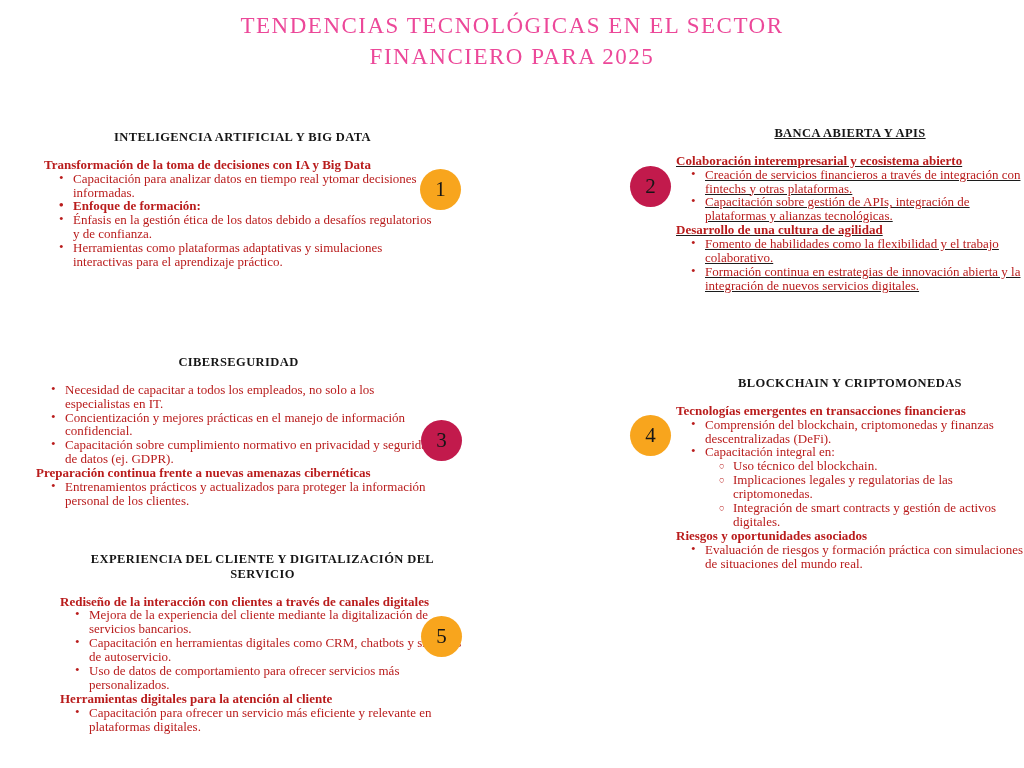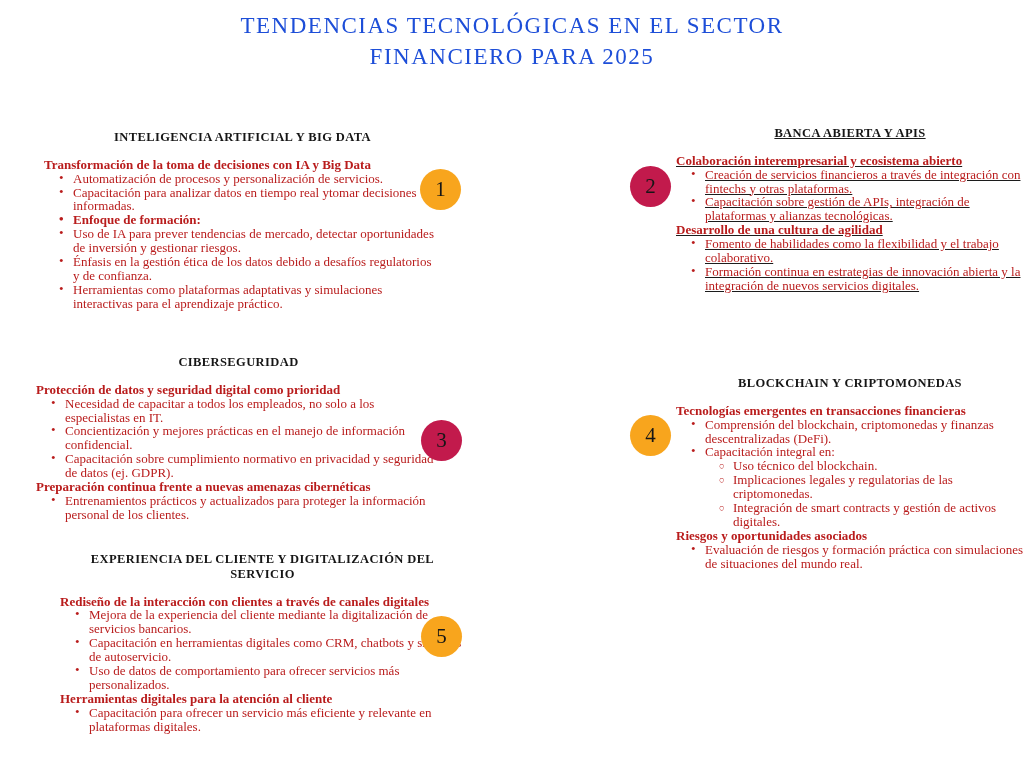--- a/index.html
+++ b/index.html
@@ -7,21 +7,21 @@
   body {
     width:1024px; height:768px;
     font-family:"Liberation Serif","DejaVu Serif",serif;
     color:#1c1c1c;
   }
   .canvas { position:relative; width:1024px; height:768px; overflow:hidden; background:#ffffff; }
 
   .title {
     position:absolute; top:11px; left:0; width:1024px;
     text-align:center; font-size:23px; line-height:1.33;
-    letter-spacing:1.5px; font-weight:400; color:#1d4ed8;
+    letter-spacing:1.5px; font-weight:400; color:#ec4899;
   }
 
   .section { position:absolute; }
   .section-heading {
     text-align:center; font-weight:bold; font-size:12.5px;
     letter-spacing:0.4px; line-height:1.18; margin-bottom:13px; color:#161616;
   }
   .section-body { font-size:13px; line-height:1.07; color:#b91c1c; }
 
   .item { position:relative; }
@@ -60,45 +60,42 @@
 
   <div class="title">
     <div>TENDENCIAS TECNOLÓGICAS EN EL SECTOR</div>
     <div>FINANCIERO PARA 2025</div>
   </div>
 
   <div class="section s1">
     <div class="section-heading">INTELIGENCIA ARTIFICIAL Y BIG DATA</div>
     <div class="section-body">
         <div class="item item-subhead">Transformación de la toma de decisiones con IA y Big Data</div>
-        <div class="item item-bullet">Automatización de procesos y personalización de servicios.</div>
         <div class="item item-bullet">Capacitación para analizar datos en tiempo real ytomar decisiones informadas.</div>
         <div class="item item-bullet-bold">Enfoque de formación:</div>
-        <div class="item item-bullet">Uso de IA para prever tendencias de mercado, detectar oportunidades de inversión y gestionar riesgos.</div>
         <div class="item item-bullet">Énfasis en la gestión ética de los datos debido a desafíos regulatorios y de confianza.</div>
         <div class="item item-bullet">Herramientas como plataformas adaptativas y simulaciones interactivas para el aprendizaje práctico.</div>
       </div>
   </div>
 
   <div class="section s2">
     <div class="section-heading">BANCA ABIERTA Y APIS</div>
     <div class="section-body">
         <div class="item item-subhead">Colaboración interempresarial y ecosistema abierto</div>
         <div class="item item-bullet">Creación de servicios financieros a través de integración con fintechs y otras plataformas.</div>
         <div class="item item-bullet">Capacitación sobre gestión de APIs, integración de plataformas y alianzas tecnológicas.</div>
         <div class="item item-subhead">Desarrollo de una cultura de agilidad</div>
         <div class="item item-bullet">Fomento de habilidades como la flexibilidad y el trabajo colaborativo.</div>
         <div class="item item-bullet">Formación continua en estrategias de innovación abierta y la integración de nuevos servicios digitales.</div>
       </div>
   </div>
 
   <div class="section s3">
     <div class="section-heading">CIBERSEGURIDAD</div>
     <div class="section-body">
-        <div class="item item-subhead">Protección de datos y seguridad digital como prioridad</div>
         <div class="item item-bullet">Necesidad de capacitar a todos los empleados, no solo a los especialistas en IT.</div>
         <div class="item item-bullet">Concientización y mejores prácticas en el manejo de información confidencial.</div>
         <div class="item item-bullet">Capacitación sobre cumplimiento normativo en privacidad y seguridad de datos (ej. GDPR).</div>
         <div class="item item-subhead">Preparación continua frente a nuevas amenazas cibernéticas</div>
         <div class="item item-bullet">Entrenamientos prácticos y actualizados para proteger la información personal de los clientes.</div>
       </div>
   </div>
 
   <div class="section s4">
     <div class="section-heading">BLOCKCHAIN Y CRIPTOMONEDAS</div>

